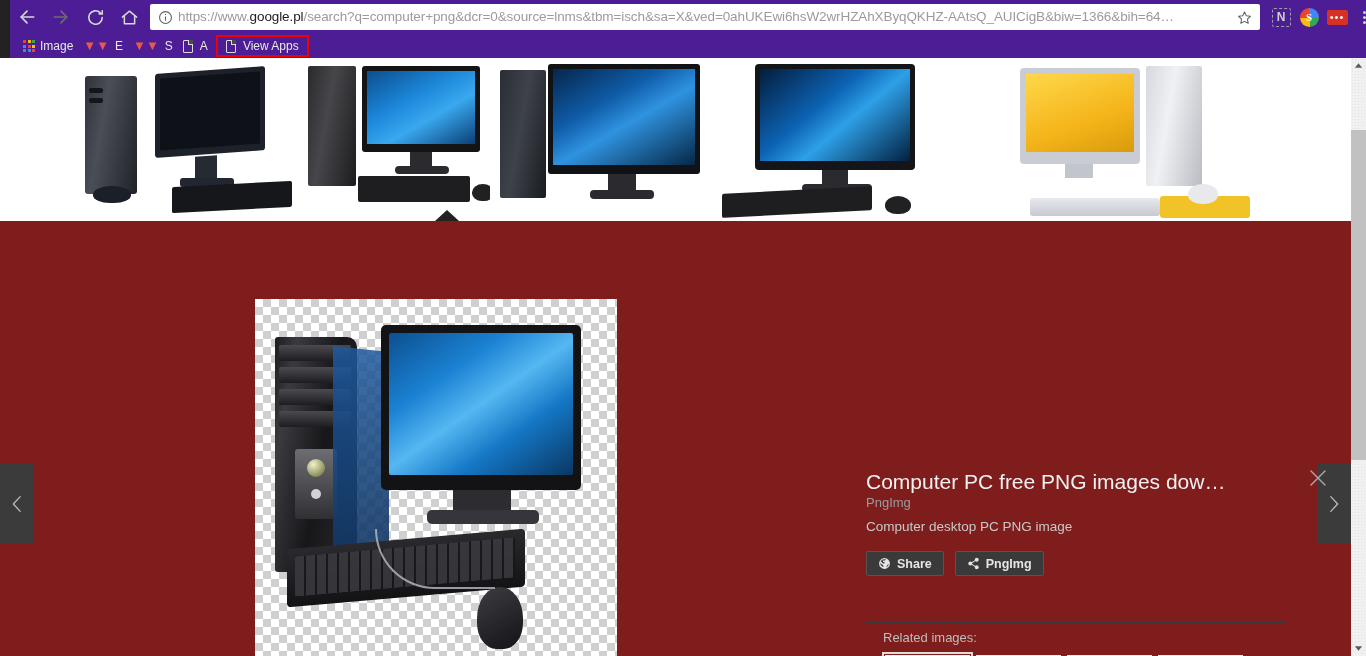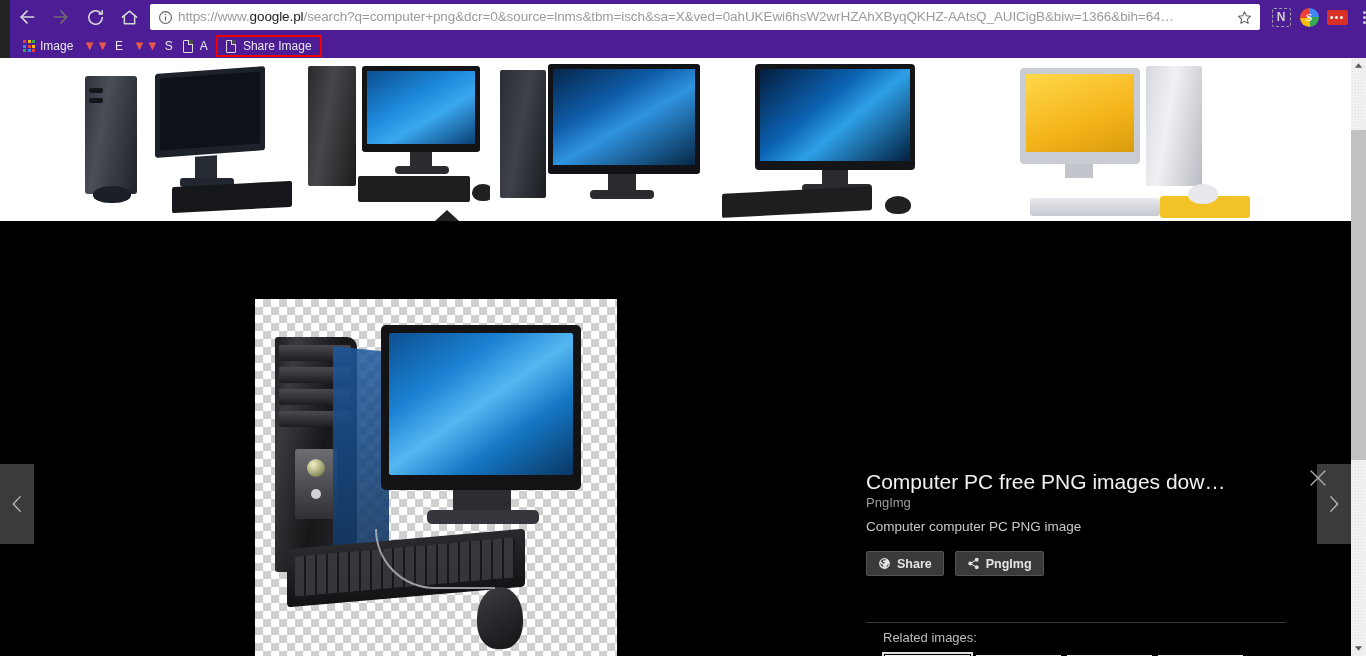--- a/index.html
+++ b/index.html
@@ -169,21 +169,21 @@
     position: relative;
     height: 163px;
     flex: 0 0 auto;
     overflow: hidden;
   }
 
   
   #viewer {
     position: absolute; left: 0; top: 163px;
     width: 1351px; height: 435px;
-    background: #000000;
+    background: #7f1d1d;
   }
   #viewer-arrow {
     position: absolute;
     left: 435px; top: -11px;
     width: 0; height: 0;
     border-left: 12px solid transparent;
     border-right: 12px solid transparent;
     border-bottom: 11px solid #222222;
   }
 
@@ -432,21 +432,21 @@
       <span style="margin-left:6px">S</span>
     </div>
 
     <div class="bm">
       <span class="doc-glyph"></span>
       <span style="margin-left:7px">A</span>
     </div>
 
     <div class="bm" id="bm-view-image">
       <span class="doc-glyph"></span>
-      <span>Share Image</span>
+      <span>View Apps</span>
     </div>
   </div>
 </div>
 
 <div id="page">
 
   <div id="results-strip">
 
     <div class="res-thumb" style="width:300px">
       <div class="tower" style="left:85px;top:18px;width:52px;height:118px;border-radius:3px;background:linear-gradient(100deg,#2f3239 0%,#4a4e57 35%,#202228 100%)"></div>
@@ -545,21 +545,21 @@
         <div class="mouse" style="left:222px;top:288px;width:46px;height:62px;background:linear-gradient(150deg,#3c3c42,#141417);border-radius:50% 50% 42% 42%"></div>
 
         <div style="position:absolute;left:120px;top:230px;width:120px;height:60px;border-left:2px solid #b9bcc2;border-bottom:2px solid #b9bcc2;border-radius:0 0 0 60px;opacity:0.8"></div>
       </div>
 
     </div>
 
     <div id="info-panel">
       <div id="info-title">Computer PC free PNG images dow…</div>
       <div id="info-source">PngImg</div>
-      <div id="info-desc">Computer computer PC PNG image</div>
+      <div id="info-desc">Computer desktop PC PNG image</div>
 
       <div id="action-row">
         <div class="action-btn">
           <span>
             <svg width="13" height="13" viewBox="0 0 24 24" fill="currentColor">
               <path d="M12 2a10 10 0 1 0 0 20 10 10 0 0 0 0-20zm0 2.2c1 0 2 .25 2.8.7-1.1.4-1.6 1.3-2.5 1.5-1 .2-2.3-.6-3.2.2-.6.6-.3 1.6.3 2 .8.5 2 .2 2.6 1 .5.8.1 2-.8 2.4-1 .4-2.2-.2-3-.9-.9-.8-1.3-2-2.4-2.5-.3-.2-.7-.2-1-.1A7.8 7.8 0 0 1 12 4.2zM4.2 12c0-.3 0-.7.1-1 .8.6 1.2 1.7 2.1 2.3.9.6 2.1.7 2.7 1.6.5.8.2 2 .8 2.7.4.5 1 .6 1.6.7A7.8 7.8 0 0 1 4.2 12zm11 7.2c.2-.9.9-1.6 1.4-2.4.6-.9.7-2.1 1.5-2.8.5-.5 1.3-.6 1.7-1.2a7.8 7.8 0 0 1-4.6 6.4z"></path>
             </svg>
           </span>
           <span>Share</span>
         </div>

